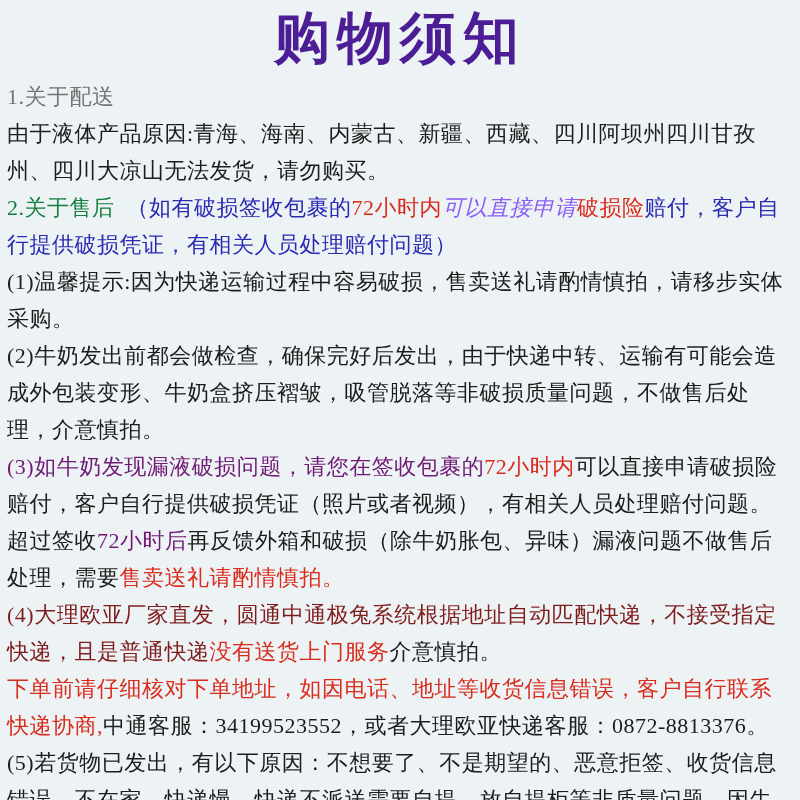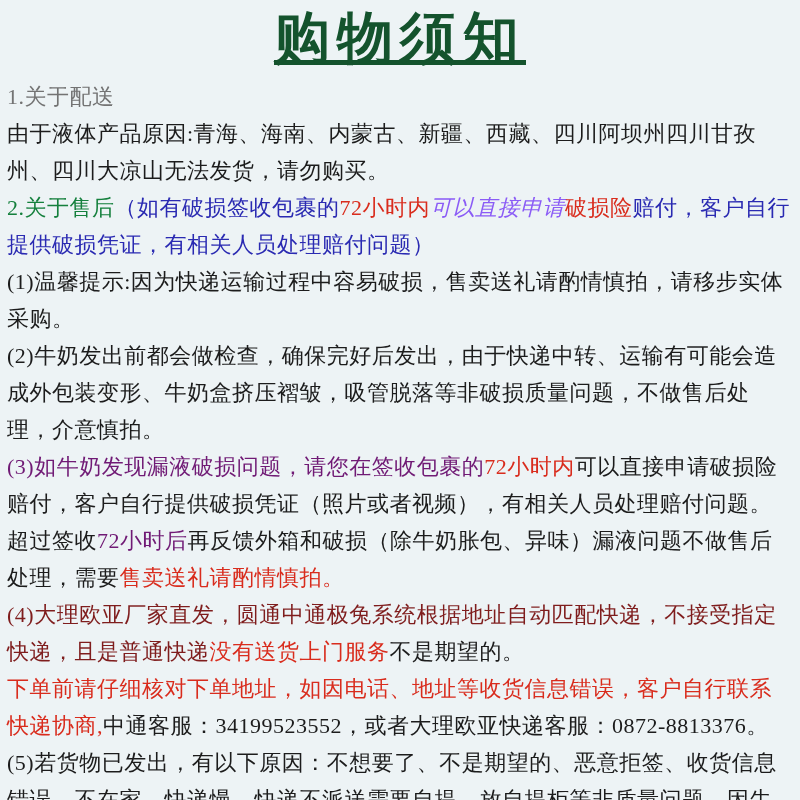--- a/index.html
+++ b/index.html
@@ -35,26 +35,26 @@
   }
   p.para {
     margin: 0;
     padding: 0;
   }
 </style>
 </head>
 <body style="background-color: rgb(237, 243, 245);">
 
 <div class="page">
-  <h1 class="notice-title" style="color: #14532d; text-decoration: underline;">购物须知</h1>
+  <h1 class="notice-title" style="color: #4c1d95;">购物须知</h1>
   <div class="notice-body">
       <p class="para"><span style="color: #737373;">1.关于配送</span></p>
       <p class="para"><span style="color: rgb(28, 28, 28);">由于液体产品原因:青海、海南、内蒙古、新疆、西藏、四川阿坝州四川甘孜州、四川大凉山无法发货，请勿购买。</span></p>
-      <p class="para"><span style="color: #15803d;">2.关于售后</span><span style="color: rgb(42, 42, 178);">（如有破损签收包裹的</span><span style="color: rgb(217, 44, 29);">72小时内</span><span style="color: #8b5cf6; font-style: italic;">可以直接申请</span><span style="color: rgb(217, 44, 29);">破损险</span><span style="color: rgb(42, 42, 178);">赔付，客户自行提供破损凭证，有相关人员处理赔付问题）</span></p>
+      <p class="para"><span style="color: #15803d;">2.关于售后</span><span style="color: rgb(42, 42, 178); margin-left: 12px;">（如有破损签收包裹的</span><span style="color: rgb(217, 44, 29);">72小时内</span><span style="color: #8b5cf6; font-style: italic;">可以直接申请</span><span style="color: rgb(217, 44, 29);">破损险</span><span style="color: rgb(42, 42, 178);">赔付，客户自行提供破损凭证，有相关人员处理赔付问题）</span></p>
       <p class="para"><span style="color: rgb(28, 28, 28);">(1)温馨提示:因为快递运输过程中容易破损，售卖送礼请酌情慎拍，请移步实体采购。</span></p>
       <p class="para"><span style="color: rgb(28, 28, 28);">(2)牛奶发出前都会做检查，确保完好后发出，由于快递中转、运输有可能会造成外包装变形、牛奶盒挤压褶皱，吸管脱落等非破损质量问题，不做售后处理，介意慎拍。</span></p>
       <p class="para"><span style="color: #701a75;">(3)如牛奶发现漏液破损问题，请您在签收包裹的</span><span style="color: rgb(217, 44, 29);">72小时内</span><span style="color: rgb(28, 28, 28);">可以直接申请破损险赔付，客户自行提供破损凭证（照片或者视频），有相关人员处理赔付问题。</span></p>
       <p class="para"><span style="color: rgb(28, 28, 28);">超过签收</span><span style="color: #701a75;">72小时后</span><span style="color: rgb(28, 28, 28);">再反馈外箱和破损（除牛奶胀包、异味）漏液问题不做售后处理，需要</span><span style="color: rgb(217, 44, 29);">售卖送礼请酌情慎拍。</span></p>
-      <p class="para"><span style="color: #7f1d1d;">(4)大理欧亚厂家直发，圆通中通极兔系统根据地址自动匹配快递，不接受指定快递，且是普通快递</span><span style="color: rgb(217, 44, 29);">没有送货上门服务</span><span style="color: rgb(28, 28, 28);">不是期望的。</span></p>
+      <p class="para"><span style="color: #7f1d1d;">(4)大理欧亚厂家直发，圆通中通极兔系统根据地址自动匹配快递，不接受指定快递，且是普通快递</span><span style="color: rgb(217, 44, 29);">没有送货上门服务</span><span style="color: rgb(28, 28, 28);">介意慎拍。</span></p>
       <p class="para"><span style="color: rgb(217, 44, 29);">下单前请仔细核对下单地址，如因电话、地址等收货信息错误，客户自行联系快递协商,</span><span style="color: rgb(28, 28, 28);">中通客服：34199523552，或者大理欧亚快递客服：0872-8813376。</span></p>
       <p class="para"><span style="color: rgb(28, 28, 28);">(5)若货物已发出，有以下原因：不想要了、不是期望的、恶意拒签、收货信息错误、不在家、快递慢、快递不派送需要自提、放自提柜等非质量问题，因牛奶一箱一个包裹</span></p>
     </div>
 </div>
 
 </body></html>

